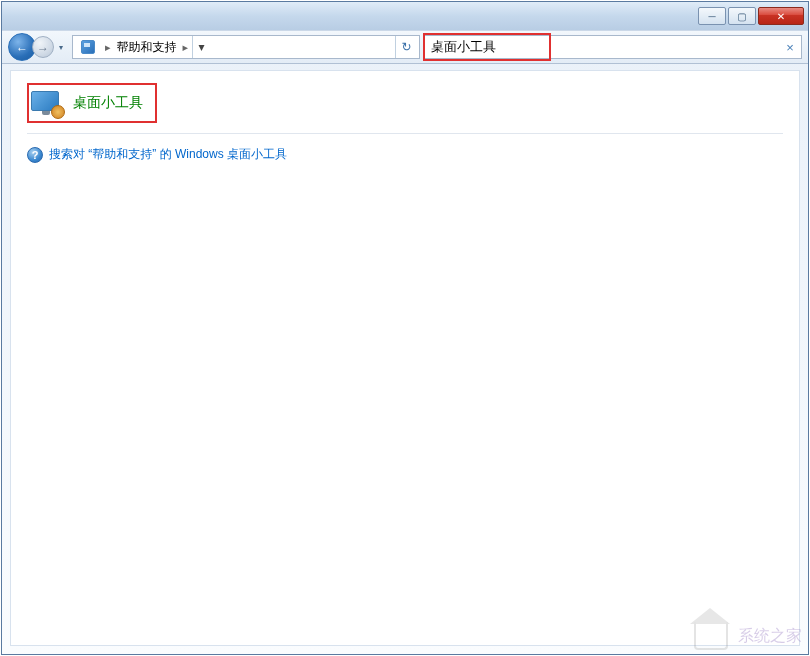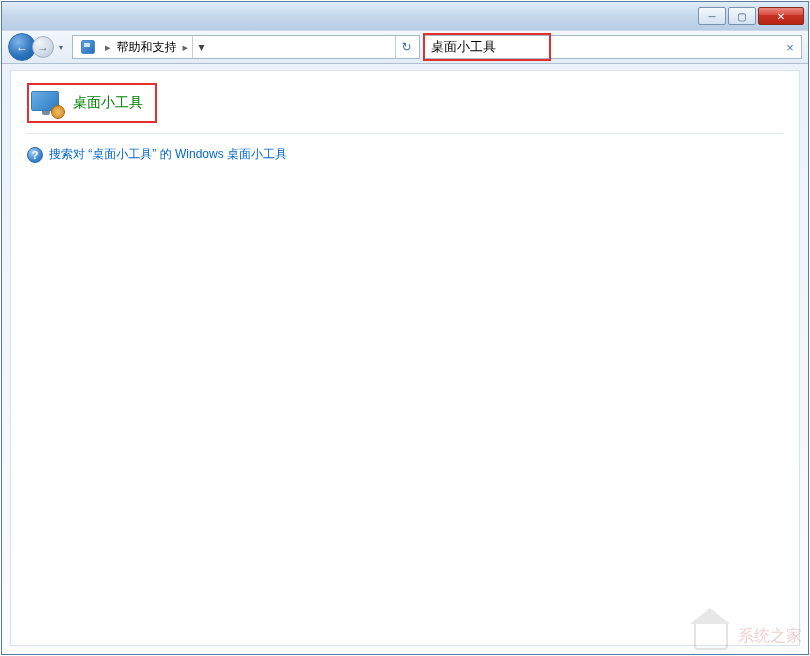--- a/index.html
+++ b/index.html
@@ -228,21 +228,21 @@
       display:flex;align-items:center;justify-content:center;
       font-size:11px; font-weight:bold;
     }
     .help-text { color: #0066cc; text-align: right; }
     .help-quoted { color: #0066cc; }
     .watermark {
       position: absolute;
       right: 8px; bottom: 6px;
       display: flex; align-items: center; gap: 10px;
       opacity: 0.22;
-      color: #b91c1c;
+      color: #4c1d95;
       font-size: 16px;
       pointer-events: none;
     }
     .wm-logo {
       width: 34px; height: 28px;
       border: 2px solid #888;
       border-top: none;
       border-radius: 0 0 4px 4px;
       position: relative;
     }
@@ -317,21 +317,21 @@
       <span class="result-title">桌面小工具</span>
     </div>
 
     <hr class="divider">
 
     <div class="helplink">
       <div class="help-icon">
         <span>?</span>
       </div>
       <span>
-        <span class="help-text">搜索对 </span><span class="help-quoted">“桌面小工具”</span><span class="help-text"> 的 Windows 桌面小工具</span>
+        <span class="help-text">搜索对 </span><span class="help-quoted">“帮助和支持”</span><span class="help-text"> 的 Windows 桌面小工具</span>
       </span>
     </div>
 
   </div>
 </div>
 
 <div class="watermark">
   <div class="wm-logo"></div>
   <span>系统之家</span>
 </div>

